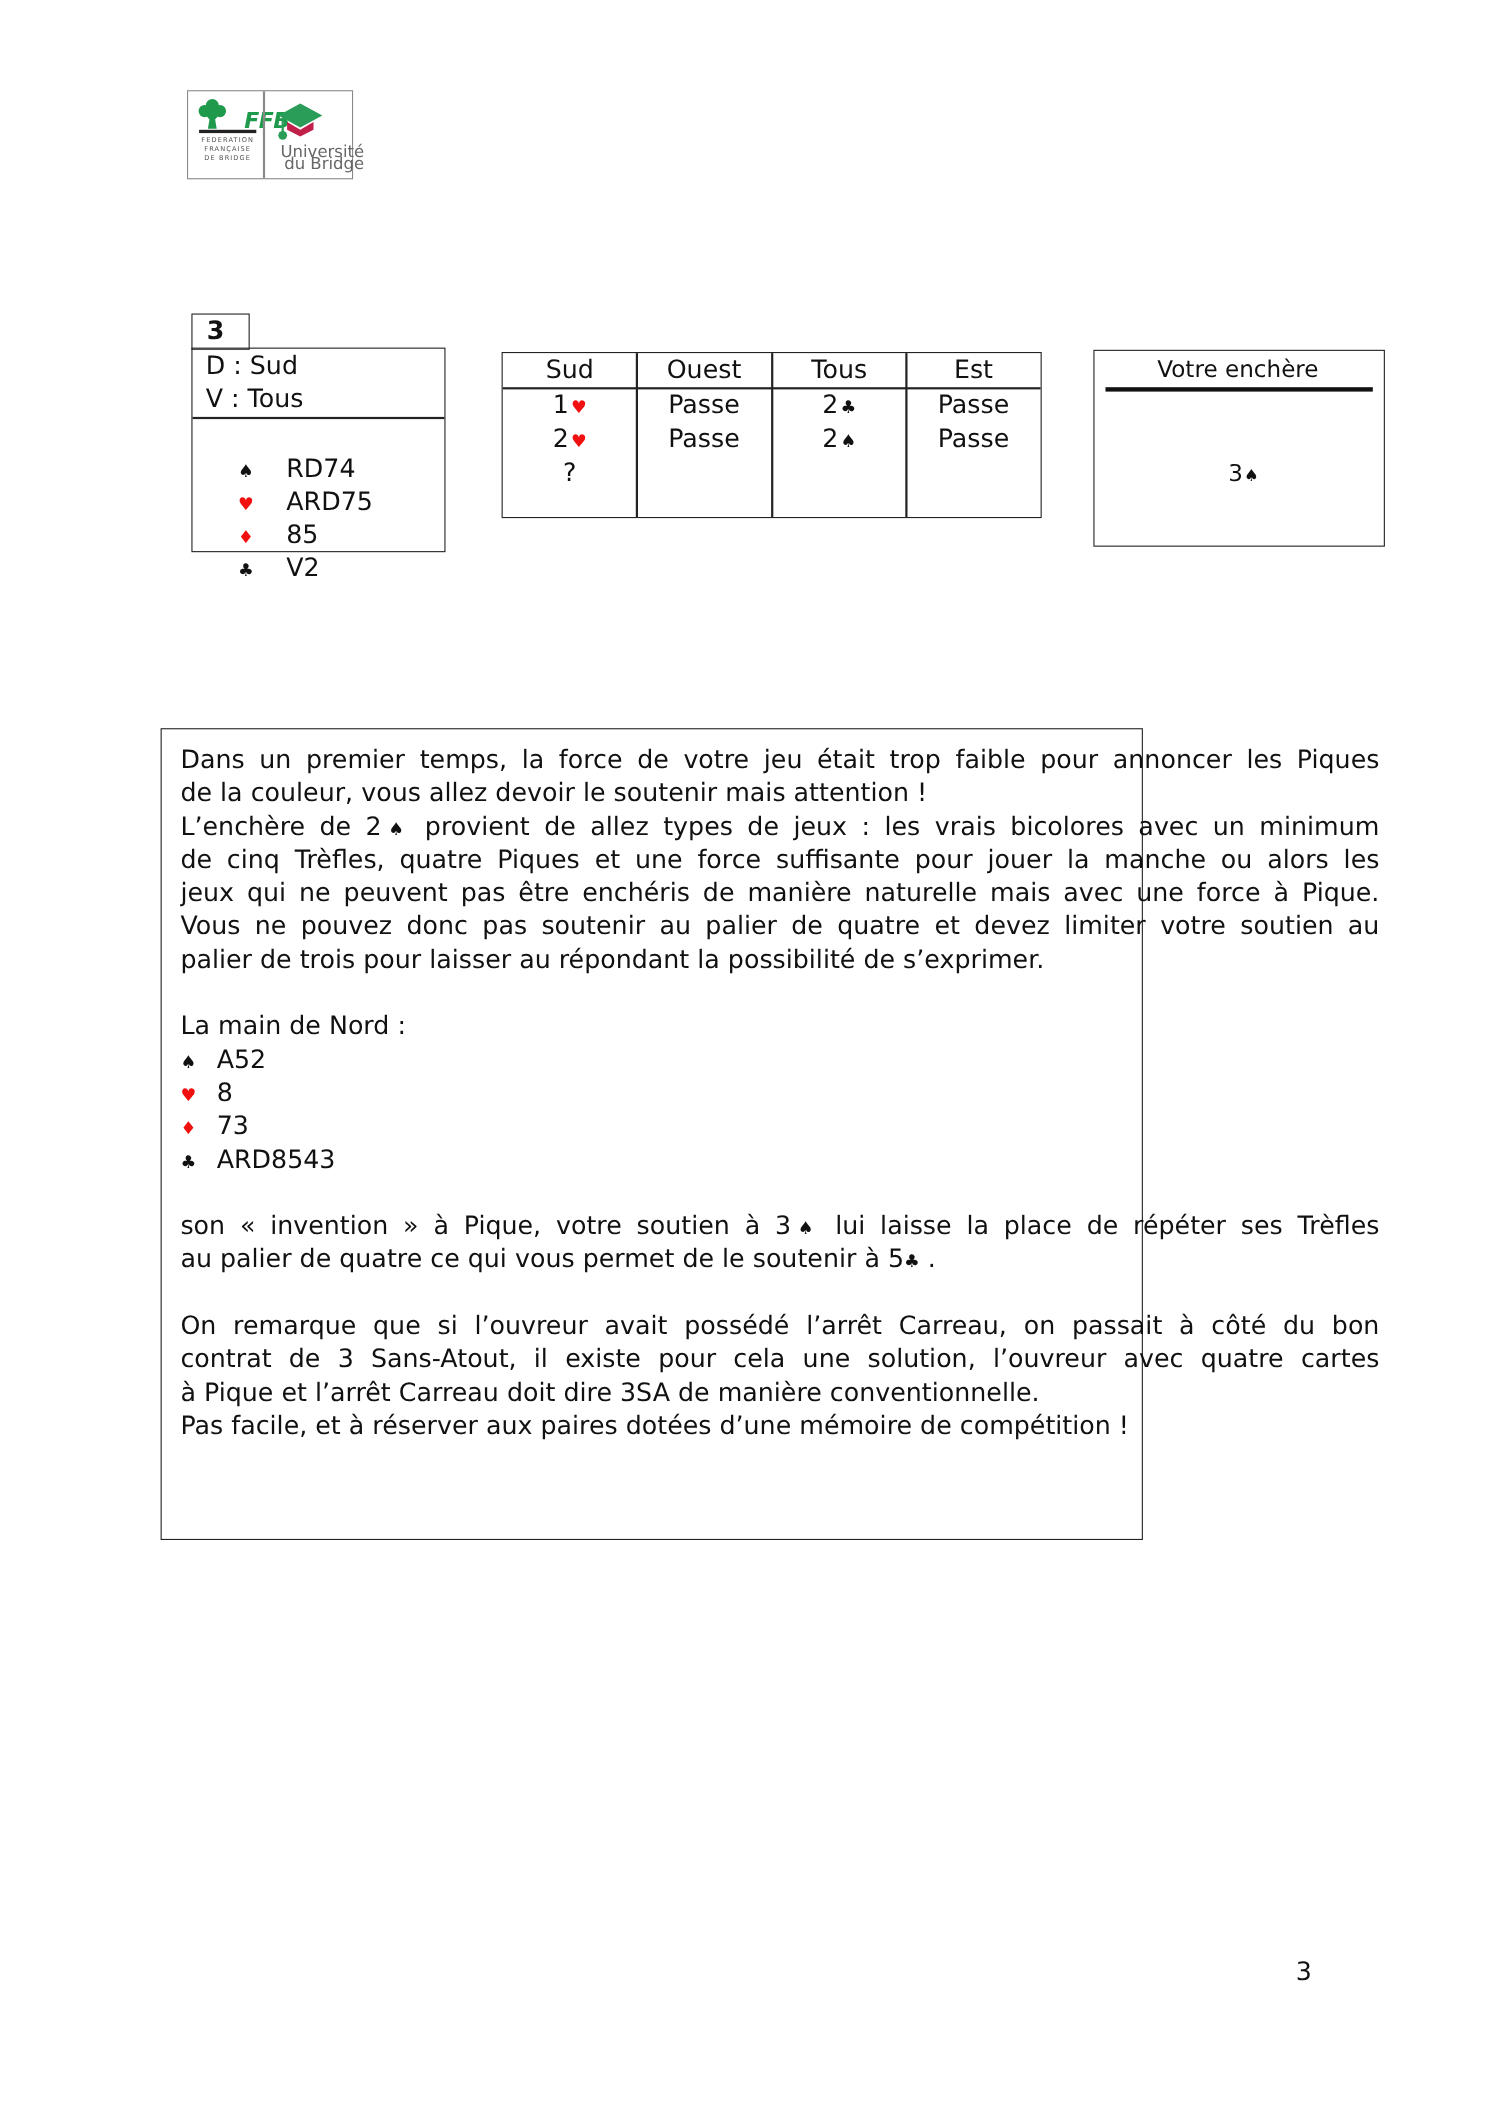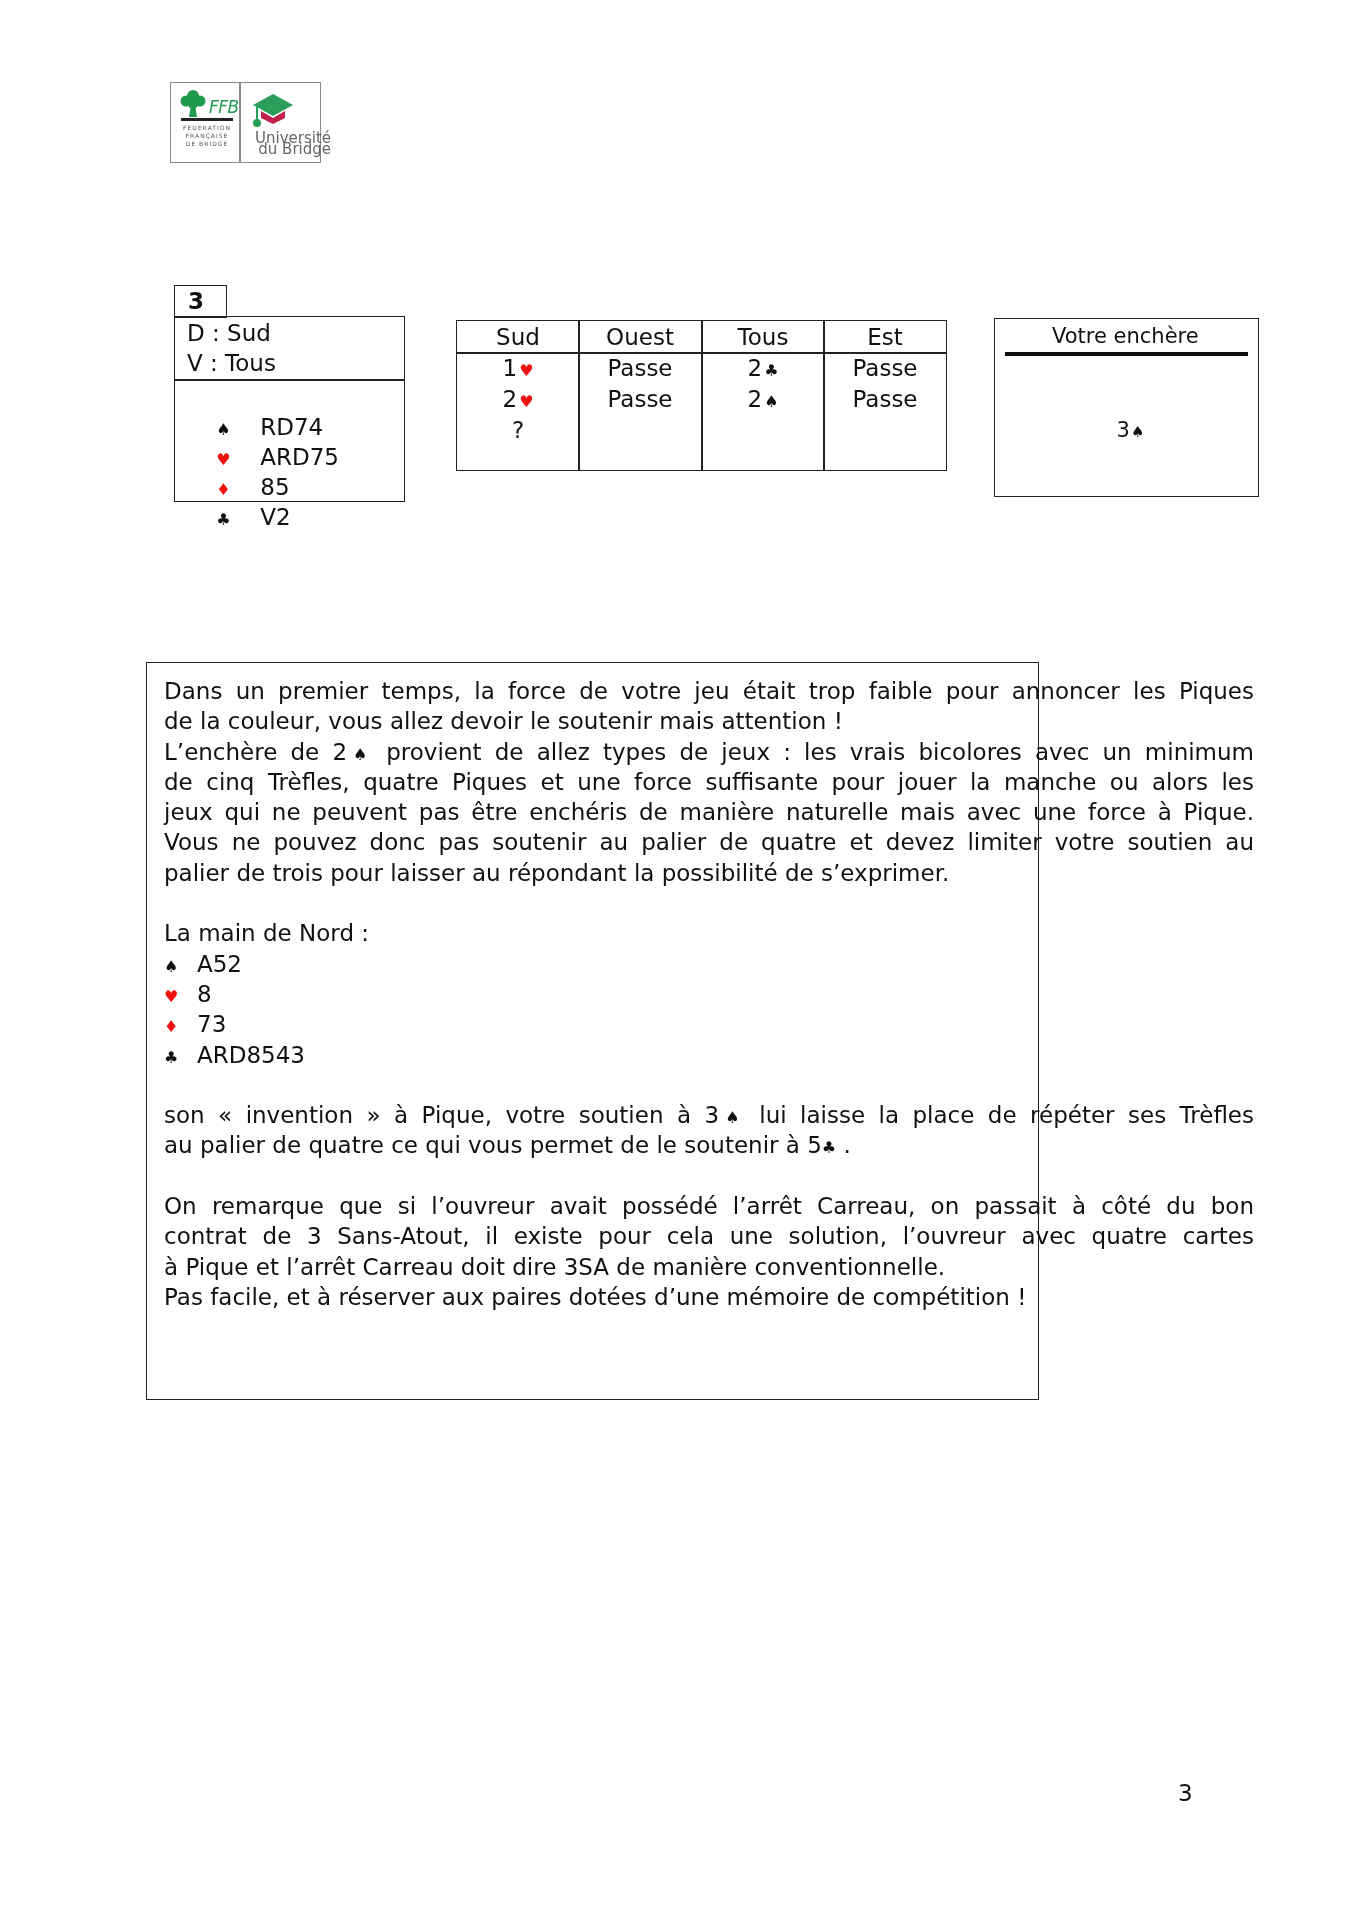--- a/index.html
+++ b/index.html
@@ -2,21 +2,21 @@
 <html><head>
 <meta charset="utf-8">
 <style>
   html, body { margin:0; padding:0; }
   body { width:1356px; height:1920px; background:#ffffff; position:relative; overflow:hidden;
          font-family:"DejaVu Sans", sans-serif; color:#111; }
   .abs { position:absolute; }
   
   #logo { left:170px; top:82px; width:151px; height:81px; border:1.5px solid #8a8a8a; box-sizing:border-box; background:#fff; }
   #logo .divider { position:absolute; left:68px; top:0; bottom:0; width:1.5px; background:#8a8a8a; }
-  #logo .ffb-text { position:absolute; left:38px; top:14px; font-size:17px; font-weight:normal; font-style:italic; color:#1f9a4c; letter-spacing:-0.5px; }
+  #logo .ffb-text { position:absolute; left:51px; top:14px; font-size:20px; font-weight:bold; font-style:italic; color:#1f9a4c; letter-spacing:-0.5px; }
   #logo .ffb-rule { position:absolute; left:10px; top:35px; width:52px; height:3px; background:#222; }
   #logo .ffb-sub { position:absolute; left:8px; top:41px; width:56px; font-size:6px; line-height:8px; letter-spacing:1px; color:#555; text-align:center; }
   #logo .tree { position:absolute; left:9px; top:6px; }
   #logo .cap { position:absolute; left:78px; top:8px; }
   #logo .univ { position:absolute; left:84px; top:50px; font-size:15px; line-height:11px; color:#666; font-weight:normal;text-align:right; }
   
   .box-border { border:1.5px solid #222; box-sizing:border-box; }
   #deal-num { left:174px; top:285px; width:53px; height:33px; font-size:23px; font-weight:bold; padding-left:13px; line-height:31px; }
   #deal-box { left:174px; top:316px; width:231px; height:186px; }
   #deal-box .sep { position:absolute; left:0; right:0; top:62px; height:1.5px; background:#222; }

